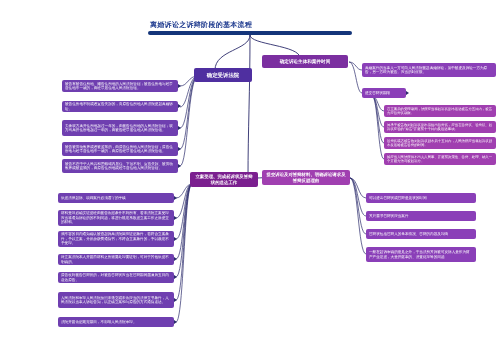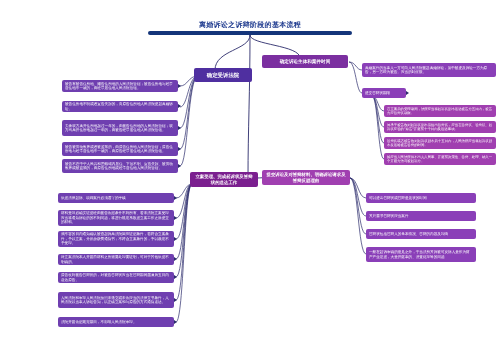--- a/index.html
+++ b/index.html
@@ -57,21 +57,21 @@
     <path d="M192 184 C184 184 184 277 176 277" stroke="#2b2b6b" stroke-width="0.7" fill="none"></path>
     <path d="M192 184 C184 184 184 300 176 300" stroke="#2b2b6b" stroke-width="0.7" fill="none"></path>
     <path d="M192 184 C184 184 184 322 176 322" stroke="#2b2b6b" stroke-width="0.7" fill="none"></path>
 
     <path d="M350 178 C358 178 358 198 366 198" stroke="#2b2b6b" stroke-width="0.7" fill="none"></path>
     <path d="M350 178 C358 178 358 216 366 216" stroke="#2b2b6b" stroke-width="0.7" fill="none"></path>
     <path d="M350 178 C358 178 358 234 366 234" stroke="#2b2b6b" stroke-width="0.7" fill="none"></path>
     <path d="M350 178 C358 178 358 254 366 254" stroke="#2b2b6b" stroke-width="0.7" fill="none"></path>
   </svg>
 
-  <div class="title" style="position:absolute;left:150px;top:20px;width:200px;text-align:center;color:#1f3b8f;">离婚诉讼之诉辩阶段的基本流程</div>
+  <div class="title" style="position:absolute;left:150px;top:20px;width:200px;color:#1f3b8f;">离婚诉讼之诉辩阶段的基本流程</div>
 
   <div class="node lvl1" style="left:194px;top:68px;width:58px;height:14px;background:#4f2fa0;">
     <span>确定受诉法院</span>
   </div>
 
   <div class="node lvl2" style="left:62px;top:80px;width:116px;height:12px;background:#6f3fb0;">
     <span>被告有被告住所地、赠告住所地的人民法院管辖；被告住所地与经常居住地不一致的，由经常居住地人民法院管辖。</span>
   </div>
   <div class="tri" style="left:178px;top:83.5px;"></div>
 

